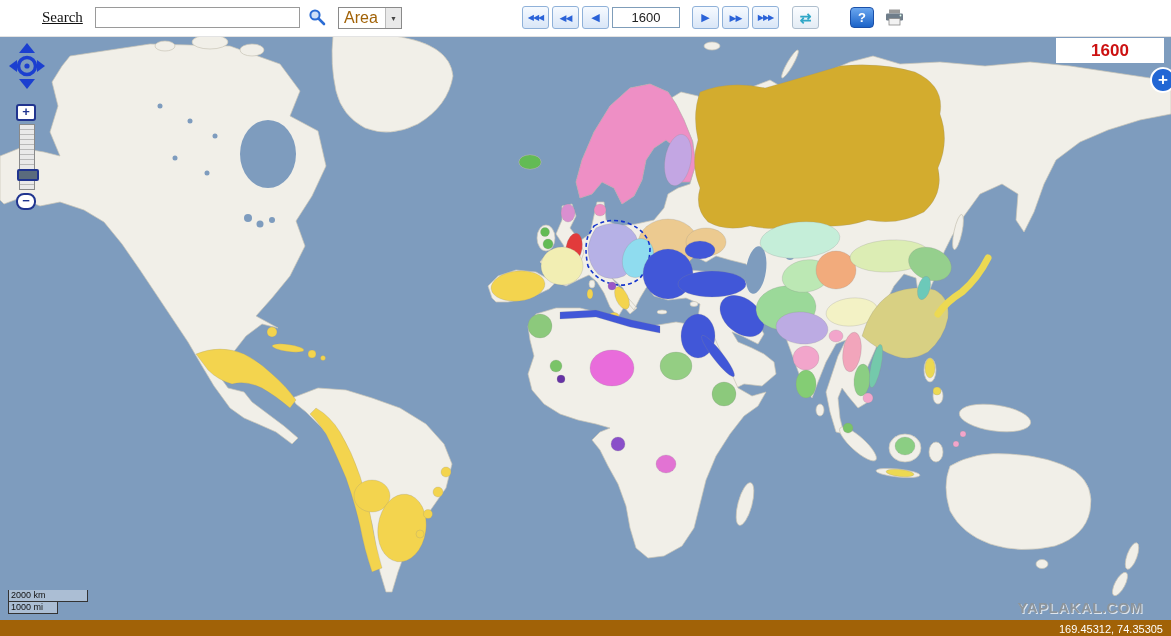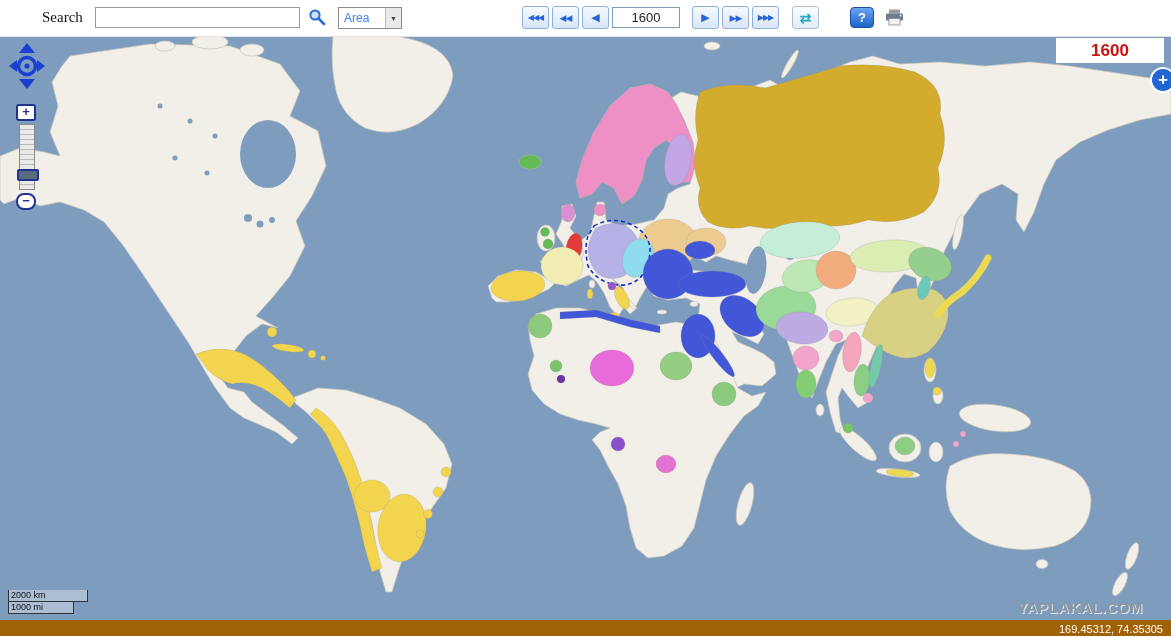--- a/index.html
+++ b/index.html
@@ -3,27 +3,27 @@
 <meta charset="utf-8">
 <style>
   html,body{margin:0;padding:0;}
   body{width:1171px;height:636px;overflow:hidden;position:relative;
        font-family:"Liberation Sans",sans-serif;background:#7e9cbe;}
   
   .toolbar{position:absolute;top:0;left:0;width:100%;height:36px;background:#ffffff;
            border-bottom:1px solid #e3e3e3;z-index:30;}
   .toolbar *{box-sizing:border-box;}
   .search-label{position:absolute;left:42px;top:9px;font-family:"Liberation Serif",serif;
-                font-size:15px;color:#111;}
+                font-size:15px;color:#111;text-decoration:underline;}
   .search-input{position:absolute;left:95px;top:7px;width:205px;height:21px;
                 border:1px solid #9a9a9a;font-size:13px;padding:0 4px;}
   .mag{position:absolute;left:308px;top:8px;width:18px;height:18px;cursor:pointer;}
   .select-box{position:absolute;left:338px;top:7px;width:64px;height:22px;border:1px solid #8a8a8a;
               background:#fff;display:flex;align-items:center;cursor:pointer;}
-  .select-box .txt{flex:1;font-size:12px;padding-left:5px;color:#3b82f6;}
+  .select-box .txt{flex:1;font-size:16px;padding-left:5px;color:#a16207;}
   .select-box .arr{width:16px;height:100%;background:#e9e9e9;border-left:1px solid #bbb;
                    font-size:7px;display:flex;align-items:center;justify-content:center;color:#444;}
   .nav-btn{position:absolute;top:6px;width:27px;height:23px;border:1px solid #8fb1d9;border-radius:3px;
            background:linear-gradient(#f6faff,#d9e6f7);color:#2a62d8;display:flex;align-items:center;
            justify-content:center;cursor:pointer;padding:0;}
   .s3{font-size:8px;letter-spacing:-1px;} .s2{font-size:9px;letter-spacing:-1px;} .s1{font-size:11px;}
   .year-input{position:absolute;left:612px;top:7px;width:68px;height:21px;border:1px solid #7f9db9;
               text-align:center;font-size:13px;color:#222;}
   .refresh-btn{position:absolute;left:792px;top:6px;width:27px;height:23px;border:1px solid #aebecd;
                border-radius:3px;background:linear-gradient(#fbfdff,#e3ecf5);color:#2fa7c7;
@@ -48,21 +48,21 @@
   .zbtn.minus{border-radius:8px;}
   .ztrack{width:14px;height:64px;margin:3px auto;border:1px solid #8a8a8a;position:relative;cursor:pointer;
           background:repeating-linear-gradient(#e9e9e9 0 4px,#b9b9b9 4px 5px);}
   .zhandle{position:absolute;left:-3px;top:44px;width:18px;height:8px;background:#5a6b7d;
            border:2px solid #20348f;border-radius:2px;cursor:grab;}
   .expand{position:absolute;left:1150px;top:67px;width:26px;height:26px;border-radius:50%;z-index:20;
           color:#fff;font-size:17px;font-weight:bold;display:flex;align-items:center;justify-content:center;
           cursor:pointer;border:2px solid #fff;box-sizing:border-box;}
   .scalebar{position:absolute;left:8px;bottom:22px;z-index:20;font-size:9px;color:#111;line-height:10px;}
   .scalebar .km{width:56px;border:1px solid #333;border-top:none;padding:0 20px 1px 2px;background:rgba(255,255,255,.35);}
-  .scalebar .mi{width:46px;border:1px solid #333;border-top:none;padding:0 16px 1px 2px;background:rgba(255,255,255,.35);}
+  .scalebar .mi{width:46px;border:1px solid #333;border-top:none;padding:0 0 1px 2px;background:rgba(255,255,255,.35);}
   .watermark{position:absolute;right:28px;bottom:20px;z-index:20;font-size:15px;font-weight:bold;
              letter-spacing:0.5px;text-shadow:1px 1px 0 rgba(255,255,255,0.75);}
   .bottombar{position:absolute;left:0;bottom:0;width:100%;height:16px;z-index:25;}
   .coords{position:absolute;right:8px;bottom:1px;color:#fff;font-size:11px;}
 </style>
 </head>
 <body>
 
 <div class="toolbar">
   <span class="search-label">Search</span>

